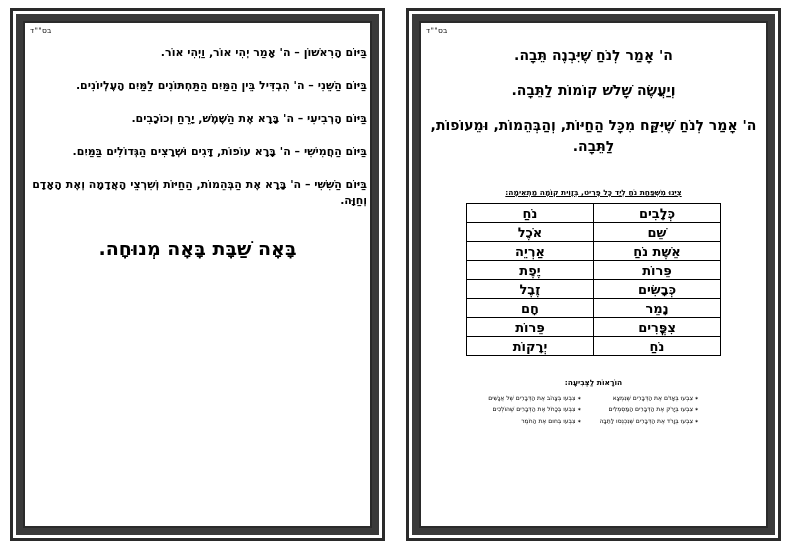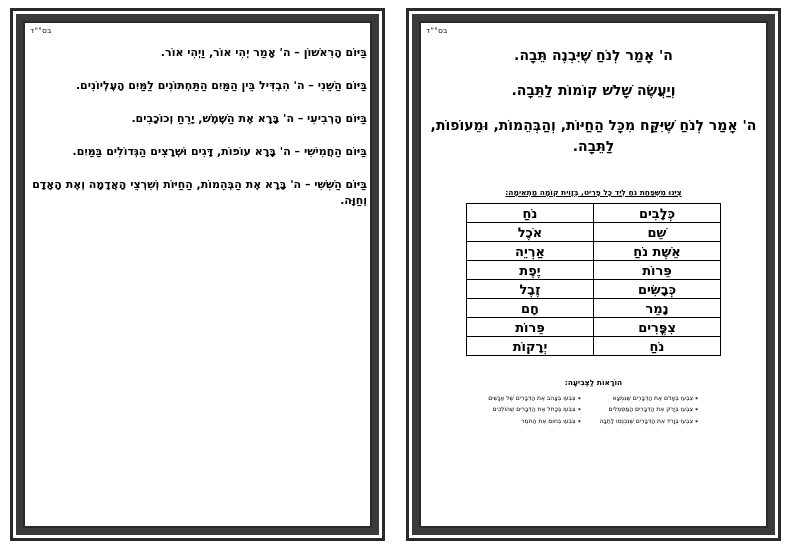--- a/index.html
+++ b/index.html
@@ -156,20 +156,21 @@
   </div>
   <div class="page-body">
     <div class="bs-mark">בס""ד</div>
 
     <p class="verse">בַּיּוֹם הָרִאשׁוֹן – ה' אָמַר יְהִי אוֹר, וַיְהִי אוֹר.</p>
     <p class="verse">בַּיּוֹם הַשֵּׁנִי – ה' הִבְדִּיל בֵּין הַמַּיִם הַתַּחְתּוֹנִים לַמַּיִם הָעֶלְיוֹנִים.</p>
     <p class="verse">בַּיּוֹם הָרְבִיעִי – ה' בָּרָא אֶת הַשֶּׁמֶשׁ, יָרֵחַ וְכוֹכָבִים.</p>
     <p class="verse">בַּיּוֹם הַחֲמִישִׁי – ה' בָּרָא עוֹפוֹת, דָּגִים וּשְׁרָצִים הַגְּדוֹלִים בַּמַּיִם.</p>
     <p class="verse">בַּיּוֹם הַשִּׁשִּׁי – ה' בָּרָא אֶת הַבְּהֵמוֹת, הַחַיּוֹת וְשִׁרְצֵי הָאֲדָמָה וְאֶת הָאָדָם וְחַוָּה.</p>
 
+    <p class="verse closing">בָּאָה שַׁבָּת בָּאָה מְנוּחָה.</p>
   </div>
 </div>
 
 <div class="sheet right">
   <div class="frame-outer">
     <div class="frame-mid"></div>
     <div class="frame-inner"></div>
   </div>
   <div class="page-body">
     <div class="bs-mark">בס""ד</div>

